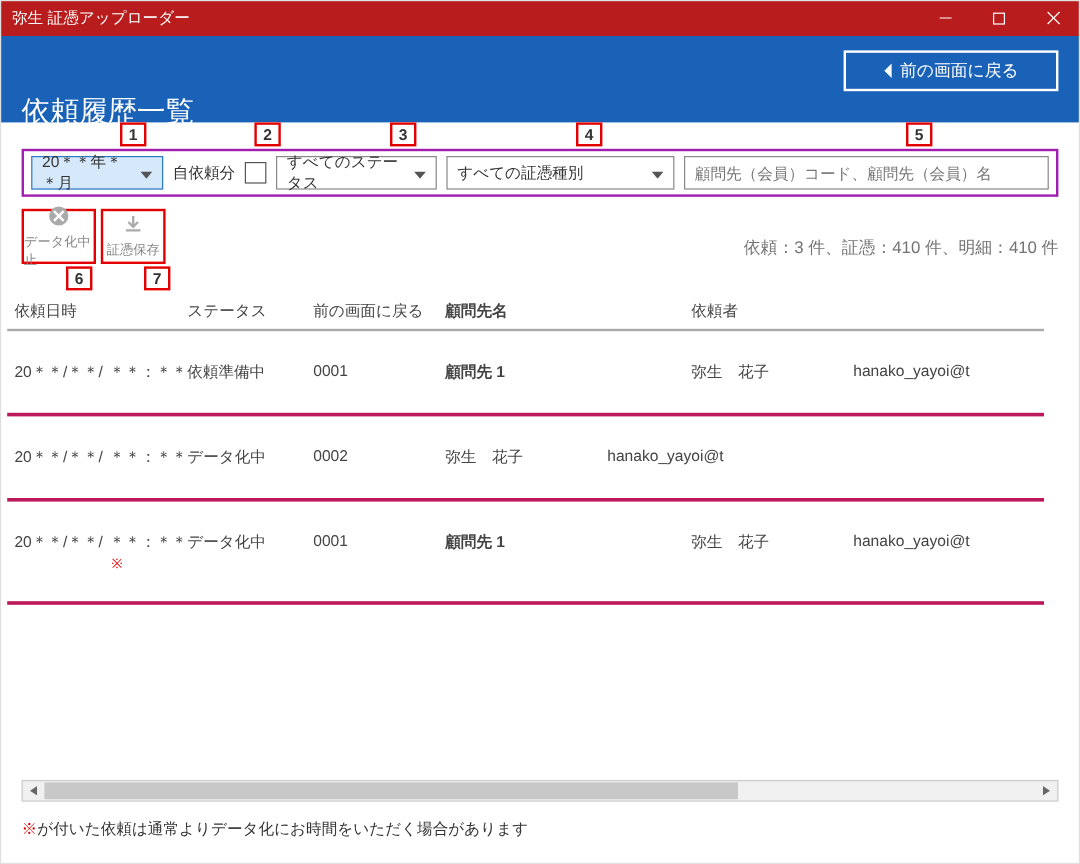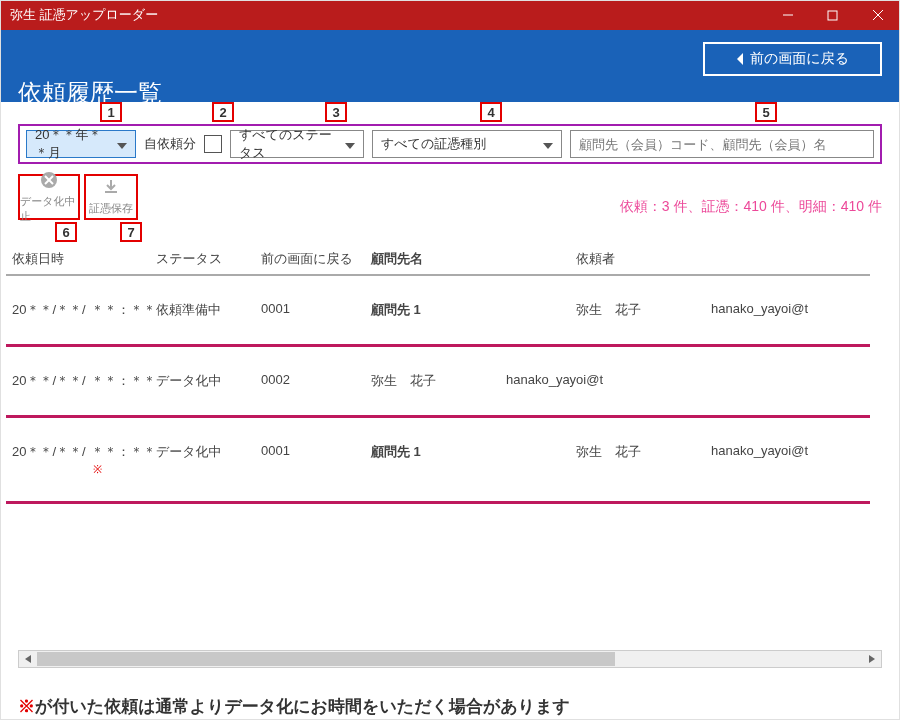--- a/index.html
+++ b/index.html
@@ -131,21 +131,21 @@
     margin-right: 4px;
     color: #888;
     cursor: pointer;
     font-size: 11px;
   }
   .tool-icon { font-size: 18px; line-height: 1; }
   .counts {
     margin-left: auto;
     text-align: right;
     font-size: 14px;
-    color: #ec4899;
+    color: #737373;
     padding-bottom: 4px;
   }
   .callout2-row {
     position: relative;
     height: 22px;
   }
   .callout2 {
     position: absolute;
     border: 2px solid #e30000;
     background: #fff;
@@ -208,25 +208,24 @@
   .hscroll .thumb {
     position: absolute;
     left: 0;
     top: 1px;
     bottom: 1px;
     width: 70%;
     background: #c8c8c8;
   }
   .footnote {
     position: absolute;
-    bottom: 2px;
+    bottom: 20px;
     left: 18px;
-    font-size: 17px;
+    font-size: 13px;
     color: #333;
-    font-weight: bold;
   }
   .footnote .red { color: #e30000; }
   .frame {
     position: absolute;
     inset: 0;
     border: 1px solid #e0e0e0;
     pointer-events: none;
   }
 </style>
 </head>

